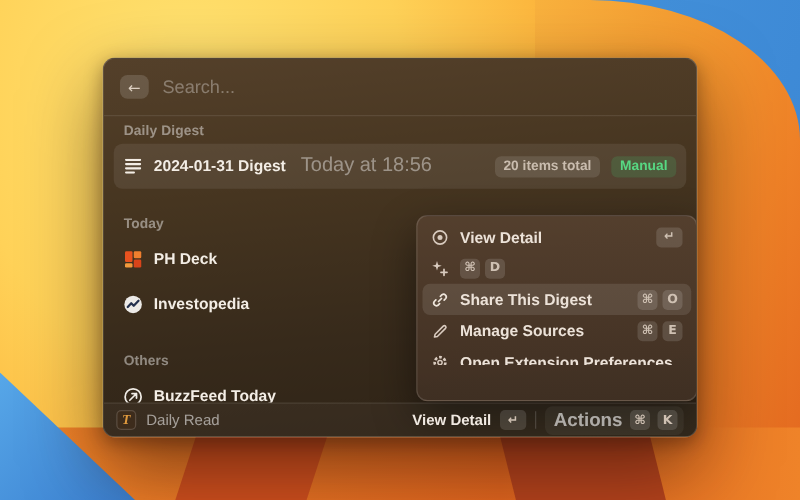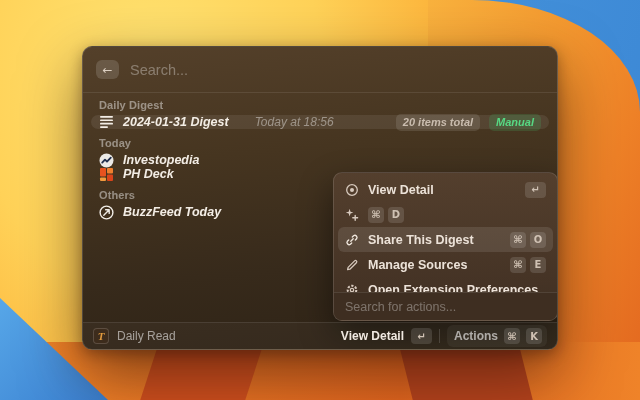--- a/index.html
+++ b/index.html
@@ -39,26 +39,26 @@
   .back-btn { width:23px; height:19px; border-radius:6px; background:rgba(255,255,255,0.14);
     color:#dccfc1; font-size:12px; display:flex; align-items:center; justify-content:center;
     font-family:"DejaVu Sans", sans-serif; cursor:default; }
   .search-input { flex:1; background:transparent; border:none; outline:none;
     font:14.5px "Liberation Sans", sans-serif; color:#f2ece4; }
   .search-input::placeholder { color:rgba(255,255,255,0.33); }
 
   .list { position:absolute; top:46px; left:0; right:0; bottom:27px; padding:2px 8px; overflow:hidden; }
   .sec-header { height:16px; margin:2px 0 2px; padding:0 8px; display:flex; align-items:center;
     font-size:11px; font-weight:700; color:rgba(255,255,255,0.45); letter-spacing:0.1px; }
-  .sec-header.gap { margin-top:6px; }
-  .row { height:14px; border-radius:7px; display:flex; align-items:center; gap:9px; padding:0 8px;font-style:italic; }
+  .sec-header.gap { margin-top:20px; }
+  .row { height:36px; border-radius:7px; display:flex; align-items:center; gap:9px; padding:0 8px; }
   .row.selected { background:rgba(255,255,255,0.08); }
   .row-icon { width:15px; height:15px; flex:0 0 auto; display:flex; align-items:center; justify-content:center; }
   .row-title { font-size:12.5px; font-weight:700; color:#f3ede5; white-space:nowrap; }
-  .row-sub { font-size:12px; color:rgba(255,255,255,0.42); margin-left:17px; white-space:nowrap; }
+  .row-sub { font-size:16px; color:rgba(255,255,255,0.42); margin-left:3px; white-space:nowrap; }
   .spacer { flex:1; }
   .badge { height:17px; padding:0 7px; border-radius:5px; font-size:11px; font-weight:700;
     display:flex; align-items:center; white-space:nowrap; }
   .badge.neutral { background:rgba(255,255,255,0.11); color:#c9bcae; }
   .badge.green { background:rgba(63,185,106,0.20); color:#57d883; }
   .badge.blue { background:rgba(74,138,244,0.26); color:#74a9f7; }
   .dot { width:11px; height:11px; border-radius:50%;
     background:radial-gradient(circle at 35% 30%, #fcc44d 0%, #f59e0b 70%, #e98a06 100%); }
 
   
@@ -90,21 +90,21 @@
     display:flex; align-items:center; gap:8px; padding:0 10px; z-index:30; }
   .app-icon { width:16px; height:16px; border-radius:4px; background:#3d2c1c;
     border:1px solid rgba(255,255,255,0.16); display:flex; align-items:center; justify-content:center;
     color:#e09a3e; font:italic 700 11px "Liberation Serif", serif; }
   .app-name { font-size:12px; color:rgba(255,255,255,0.55); }
   .f-right { margin-left:auto; display:flex; align-items:center; gap:7px; }
   .f-primary { font-size:12px; font-weight:700; color:#f0e9e1; }
   .f-div { width:1px; height:14px; background:rgba(255,255,255,0.15); }
   .actions-group { display:flex; align-items:center; gap:6px; padding:3px 5px 3px 7px;
     border-radius:6px; background:rgba(255,255,255,0.05); }
-  .f-actions { font-size:12px; font-weight:600; color:rgba(255,255,255,0.6); }
+  .f-actions { font-size:15px; font-weight:600; color:rgba(255,255,255,0.6); }
 </style>
 </head>
 <body>
 
 <div class="wp">
   <div class="wp-base"></div>
   <div class="wp-hill"></div>
   <div class="wp-right"></div>
   <div class="wp-bottom"></div>
   <div class="wp-stripe1"></div>
@@ -140,39 +140,39 @@
       <span class="badge neutral">20 items total</span>
       <span class="badge green">Manual</span>
     </div>
 
     <div class="sec-header gap">Today</div>
 
 
     <div class="row">
       <span class="row-icon">
         <svg width="15" height="15" viewBox="0 0 15 15">
-          <circle cx="7.5" cy="7.5" r="7" fill="#eceae7"></circle>
-          <path d="M3.2 9.6 L6 6.6 L8 8.6 L11.8 4.6" fill="none" stroke="#23304e" stroke-width="1.8" stroke-linecap="round" stroke-linejoin="round"></path>
-          </svg>
-      </span>
-      <span class="row-title">Investopedia</span>
-    </div>
-
-    <div class="row">
-      <span class="row-icon">
-        <svg width="15" height="15" viewBox="0 0 15 15">
           <rect x="1" y="1" width="6" height="8.5" rx="1" fill="#e8521f"></rect>
           <rect x="8" y="1" width="6" height="5.5" rx="1" fill="#f07f2e"></rect>
           <rect x="8" y="7.5" width="6" height="6.5" rx="1" fill="#d9441a"></rect>
           <rect x="1" y="10.5" width="6" height="3.5" rx="1" fill="#f29a3c"></rect>
           </svg>
       </span>
       <span class="row-title">PH Deck</span>
     </div>
 
+    <div class="row">
+      <span class="row-icon">
+        <svg width="15" height="15" viewBox="0 0 15 15">
+          <circle cx="7.5" cy="7.5" r="7" fill="#eceae7"></circle>
+          <path d="M3.2 9.6 L6 6.6 L8 8.6 L11.8 4.6" fill="none" stroke="#23304e" stroke-width="1.8" stroke-linecap="round" stroke-linejoin="round"></path>
+          </svg>
+      </span>
+      <span class="row-title">Investopedia</span>
+    </div>
+
     <div class="sec-header gap">Others</div>
 
     <div class="row">
       <span class="row-icon">
         <svg width="15" height="15" viewBox="0 0 15 15">
           <circle cx="7.5" cy="7.5" r="6.4" fill="none" stroke="#f0ece6" stroke-width="1.4"></circle>
           <path d="M4.8 10.2 L10.2 4.8 M6.6 4.8 L10.2 4.8 L10.2 8.4" fill="none" stroke="#f0ece6" stroke-width="1.4" stroke-linecap="round" stroke-linejoin="round"></path>
           </svg>
       </span>
       <span class="row-title">BuzzFeed Today</span>
@@ -240,23 +240,20 @@
       <div class="menu-row">
         <span class="menu-icon">
           <svg width="14" height="14" viewBox="0 0 14 14">
             <circle cx="7" cy="7" r="4.3" fill="none" stroke="#d8cabe" stroke-width="2.1" stroke-dasharray="2.2 1.6"></circle>
             <circle cx="7" cy="7" r="1.7" fill="none" stroke="#d8cabe" stroke-width="1.2"></circle>
             </svg>
         </span>
         <span class="menu-label">Open Extension Preferences</span>
       </div>
 
-    </div>
-    <div class="menu-footer">
-      <input class="menu-search" value="" placeholder="Search for actions..." style="">
     </div>
   </div>
 
   <div class="footer">
     <span class="app-icon">T</span>
     <span class="app-name">Daily Read</span>
     <span class="f-right">
       <span class="f-primary">View Detail</span>
       <span class="key wide">↵</span>
       <span class="f-div"></span>

